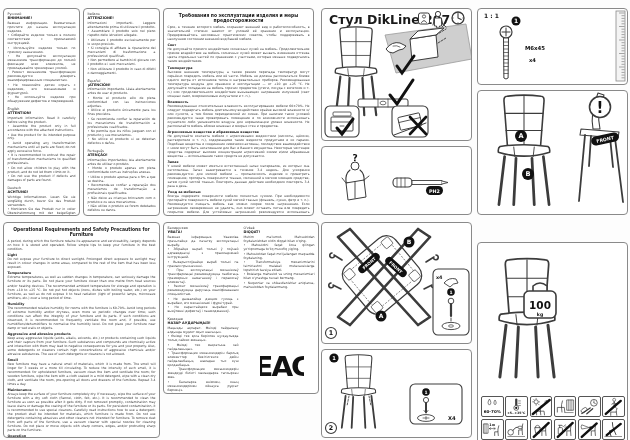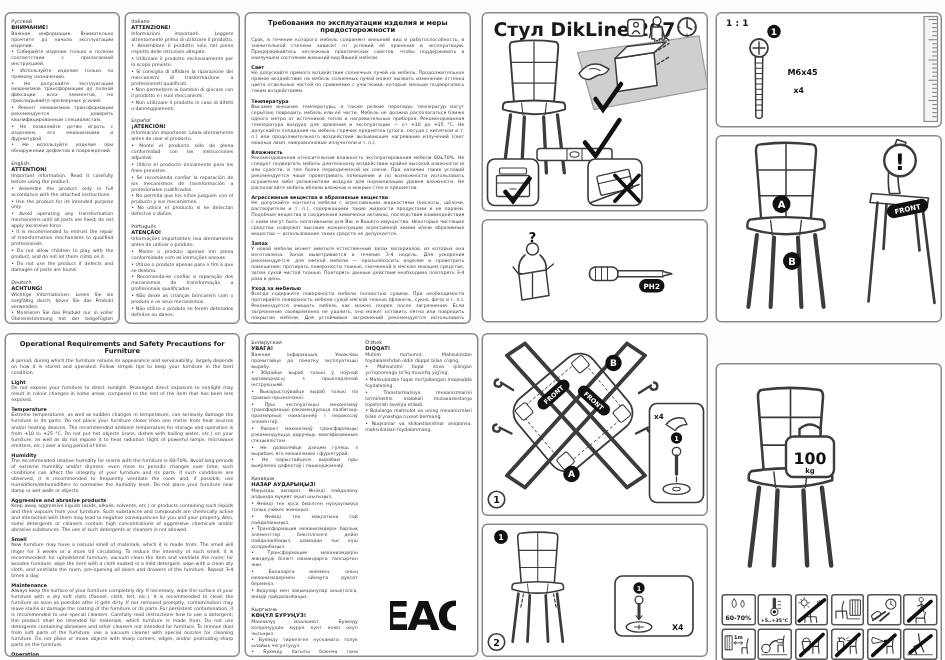--- a/index.html
+++ b/index.html
@@ -143,21 +143,21 @@
           <div class="rbody">Keep away aggressive liquids (acids, alkalis, solvents, etc.) or products containing such liquids and their vapours from your furniture. Such substances and compounds are chemically active and interaction with them may lead to negative consequences for you and your property. Also, some detergents or cleaners contain high concentrations of aggressive chemicals and/or abrasive substances. The use of such detergents or cleaners is not allowed.</div>
           <div class="rhead">Smell</div>
           <div class="rbody">New furniture may have a natural smell of materials, which it is made from. The smell will linger for 3 weeks or a more till circulating. To reduce the intensity of such smell, it is recommended: for upholstered furniture, vacuum clean the item and ventilate the room; for wooden furniture, wipe the item with a cloth soaked in a mild detergent, wipe with a clean dry cloth, and ventilate the room, pre-opening all doors and drawers of the furniture. Repeat 3-4 times a day.</div>
           <div class="rhead">Maintenance</div>
           <div class="rbody">Always keep the surface of your furniture completely dry. If necessary, wipe the surface of your furniture with a dry soft cloth (flannel, cloth, felt, etc.). It is recommended to clean the furniture as soon as possible after it gets dirty. If not removed promptly, contamination may leave stains or damage the coating of the furniture or its parts. For persistent contamination, it is recommended to use special cleaners. Carefully read instructions how to use a detergent; the product shall be intended for materials, which furniture is made from. Do not use detergents containing abrasives and other cleaners not intended for furniture. To remove dust from soft parts of the furniture, use a vacuum cleaner with special nozzles for cleaning furniture. Do not place or move objects with sharp corners, edges, and/or protruding sharp parts on the furniture.</div>
           <div class="rhead">Operation</div>
         </div>
     </div>
   </div>
 
-  <div class="panel" style="left:163px;top:222px;width:156px;height:216px;">
+  <div class="panel" style="left:163px;top:222px;width:156px;height:172px;">
     <div class="shrink">
       <div class="cols">
         <div class="col" id="cis-col1">
             <div class="lsec">
               <div class="lname">Беларуская</div>
               <div class="ltitle">УВАГА!</div>
               <div class="lintro">Важная інфармацыя. Уважліва прачытайце да пачатку эксплуатацыі вырабу.</div>
               <div class="litem">• Збірайце выраб толькі ў поўнай адпаведнасці з прыкладзенай інструкцыяй.</div>
               <div class="litem">• Выкарыстоўвайце выраб толькі па прамым прызначэнні.</div>
               <div class="litem">• Пры эксплуатацыі механізмаў трансфармацыі рэкамендуецца пазбягаць празмерных намаганняў і перакосаў элементаў.</div>

